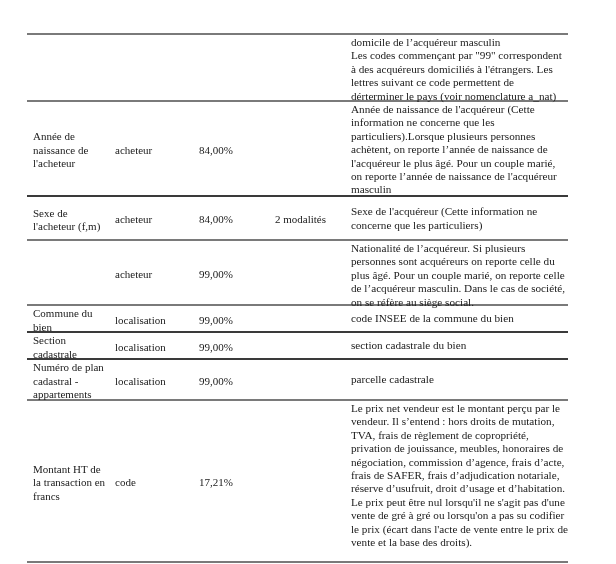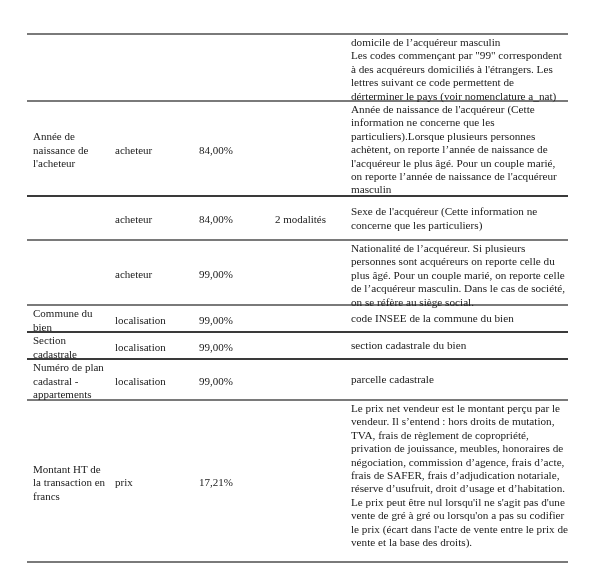--- a/index.html
+++ b/index.html
@@ -35,20 +35,21 @@
 
   <div class="row thin" style="height:93px;">
     <div class="cell c1">Année de naissance de l'acheteur</div>
     <div class="cell c2">acheteur</div>
     <div class="cell c3">84,00%</div>
     <div class="cell c4"></div>
     <div class="c5">Année de naissance de l'acquéreur (Cette information ne concerne que les particuliers).Lorsque plusieurs personnes achètent, on reporte l’année de naissance de l'acquéreur le plus âgé. Pour un couple marié, on reporte l’année de naissance de l'acquéreur masculin</div>
   </div>
 
   <div class="row" style="height:42px;">
+    <div class="cell c1">Sexe de l'acheteur (f,m)</div>
     <div class="cell c2">acheteur</div>
     <div class="cell c3">84,00%</div>
     <div class="cell c4">2 modalités</div>
     <div class="c5 center">Sexe de l'acquéreur (Cette information ne concerne que les particuliers)</div>
   </div>
 
   <div class="row" style="height:63px;">
     <div class="cell c2">acheteur</div>
     <div class="cell c3">99,00%</div>
     <div class="cell c4"></div>
@@ -74,20 +75,20 @@
   <div class="row" style="height:39px;">
     <div class="cell c1">Numéro de plan cadastral - appartements</div>
     <div class="cell c2">localisation</div>
     <div class="cell c3">99,00%</div>
     <div class="cell c4"></div>
     <div class="c5 center">parcelle cadastrale</div>
   </div>
 
   <div class="row" style="height:160px;">
     <div class="cell c1">Montant HT de la transaction en francs</div>
-    <div class="cell c2">prix</div>
+    <div class="cell c2">code</div>
     <div class="cell c3">17,21%</div>
     <div class="cell c4"></div>
     <div class="c5">Le prix net vendeur est le montant perçu par le vendeur. Il s’entend : hors  droits de mutation, TVA, frais de règlement de copropriété, privation de jouissance, meubles, honoraires de négociation, commission d’agence, frais d’acte, frais de SAFER, frais d’adjudication notariale, réserve d’usufruit, droit d’usage et d’habitation.
 Le prix peut être nul lorsqu'il ne s'agit pas d'une vente de gré à gré ou lorsqu'on a pas su codifier le prix (écart dans l'acte de vente entre le prix de vente et la base des droits).</div>
   </div>
 
 </div>
 
 </body></html>

